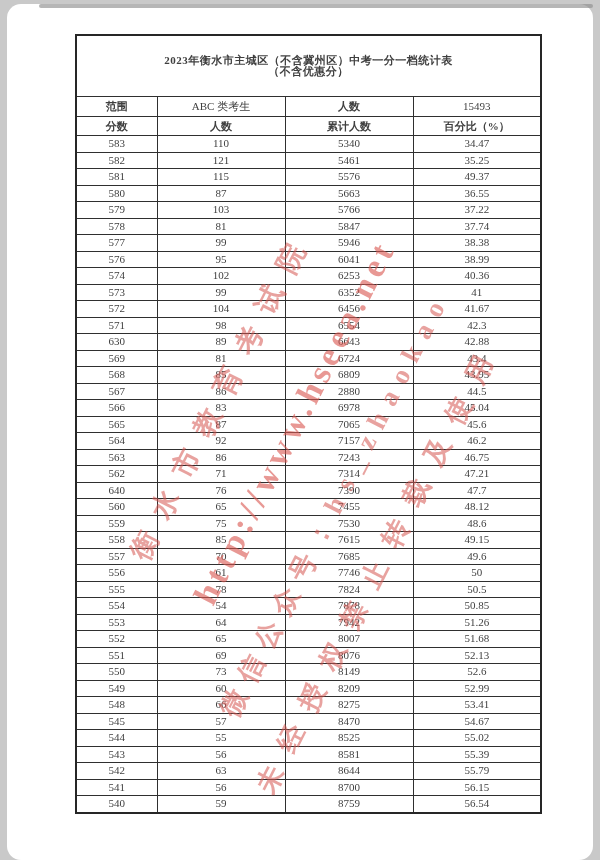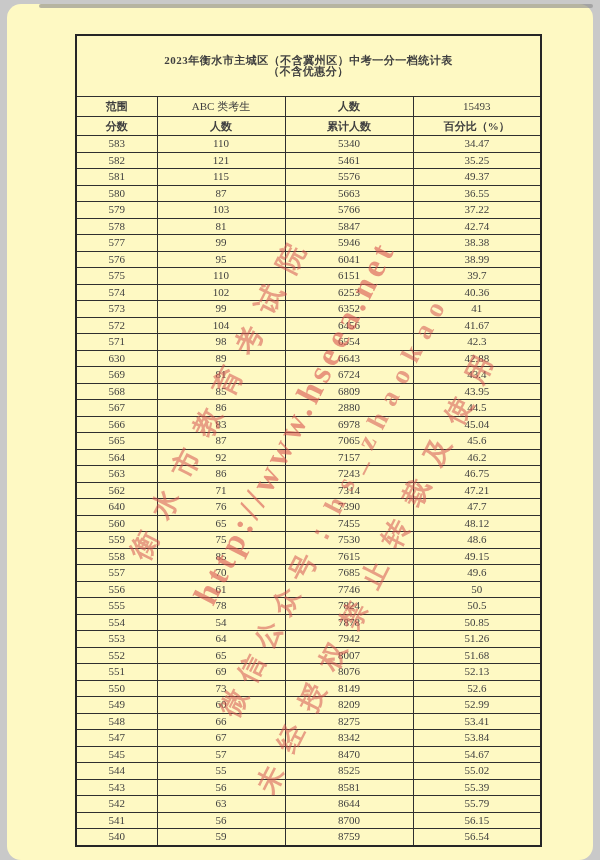--- a/index.html
+++ b/index.html
@@ -13,21 +13,21 @@
     height: 860px;
     position: relative;
     overflow: hidden;
   }
   .page {
     position: absolute;
     left: 7px;
     right: 7px;
     top: 4px;
     bottom: 0;
-    background: #fef9c3;
+    background: #ffffff;
     border-radius: 14px;
   }
   .top-edge {
     position: absolute;
     top: 0;
     left: 32px;
     right: 0;
     height: 4px;
     background: #8f8f8f;
     opacity: 0.65;
@@ -147,41 +147,35 @@
         <tr class="data-row">
     <td>579</td>
     <td>103</td>
     <td>5766</td>
     <td>37.22</td>
   </tr>
         <tr class="data-row">
     <td>578</td>
     <td>81</td>
     <td>5847</td>
-    <td>42.74</td>
+    <td>37.74</td>
   </tr>
         <tr class="data-row">
     <td>577</td>
     <td>99</td>
     <td>5946</td>
     <td>38.38</td>
   </tr>
         <tr class="data-row">
     <td>576</td>
     <td>95</td>
     <td>6041</td>
     <td>38.99</td>
   </tr>
         <tr class="data-row">
-    <td>575</td>
-    <td>110</td>
-    <td>6151</td>
-    <td>39.7</td>
-  </tr>
-        <tr class="data-row">
     <td>574</td>
     <td>102</td>
     <td>6253</td>
     <td>40.36</td>
   </tr>
         <tr class="data-row">
     <td>573</td>
     <td>99</td>
     <td>6352</td>
     <td>41</td>
@@ -328,26 +322,20 @@
     <td>549</td>
     <td>60</td>
     <td>8209</td>
     <td>52.99</td>
   </tr>
         <tr class="data-row">
     <td>548</td>
     <td>66</td>
     <td>8275</td>
     <td>53.41</td>
-  </tr>
-        <tr class="data-row">
-    <td>547</td>
-    <td>67</td>
-    <td>8342</td>
-    <td>53.84</td>
   </tr>
         <tr class="data-row">
     <td>545</td>
     <td>57</td>
     <td>8470</td>
     <td>54.67</td>
   </tr>
         <tr class="data-row">
     <td>544</td>
     <td>55</td>

